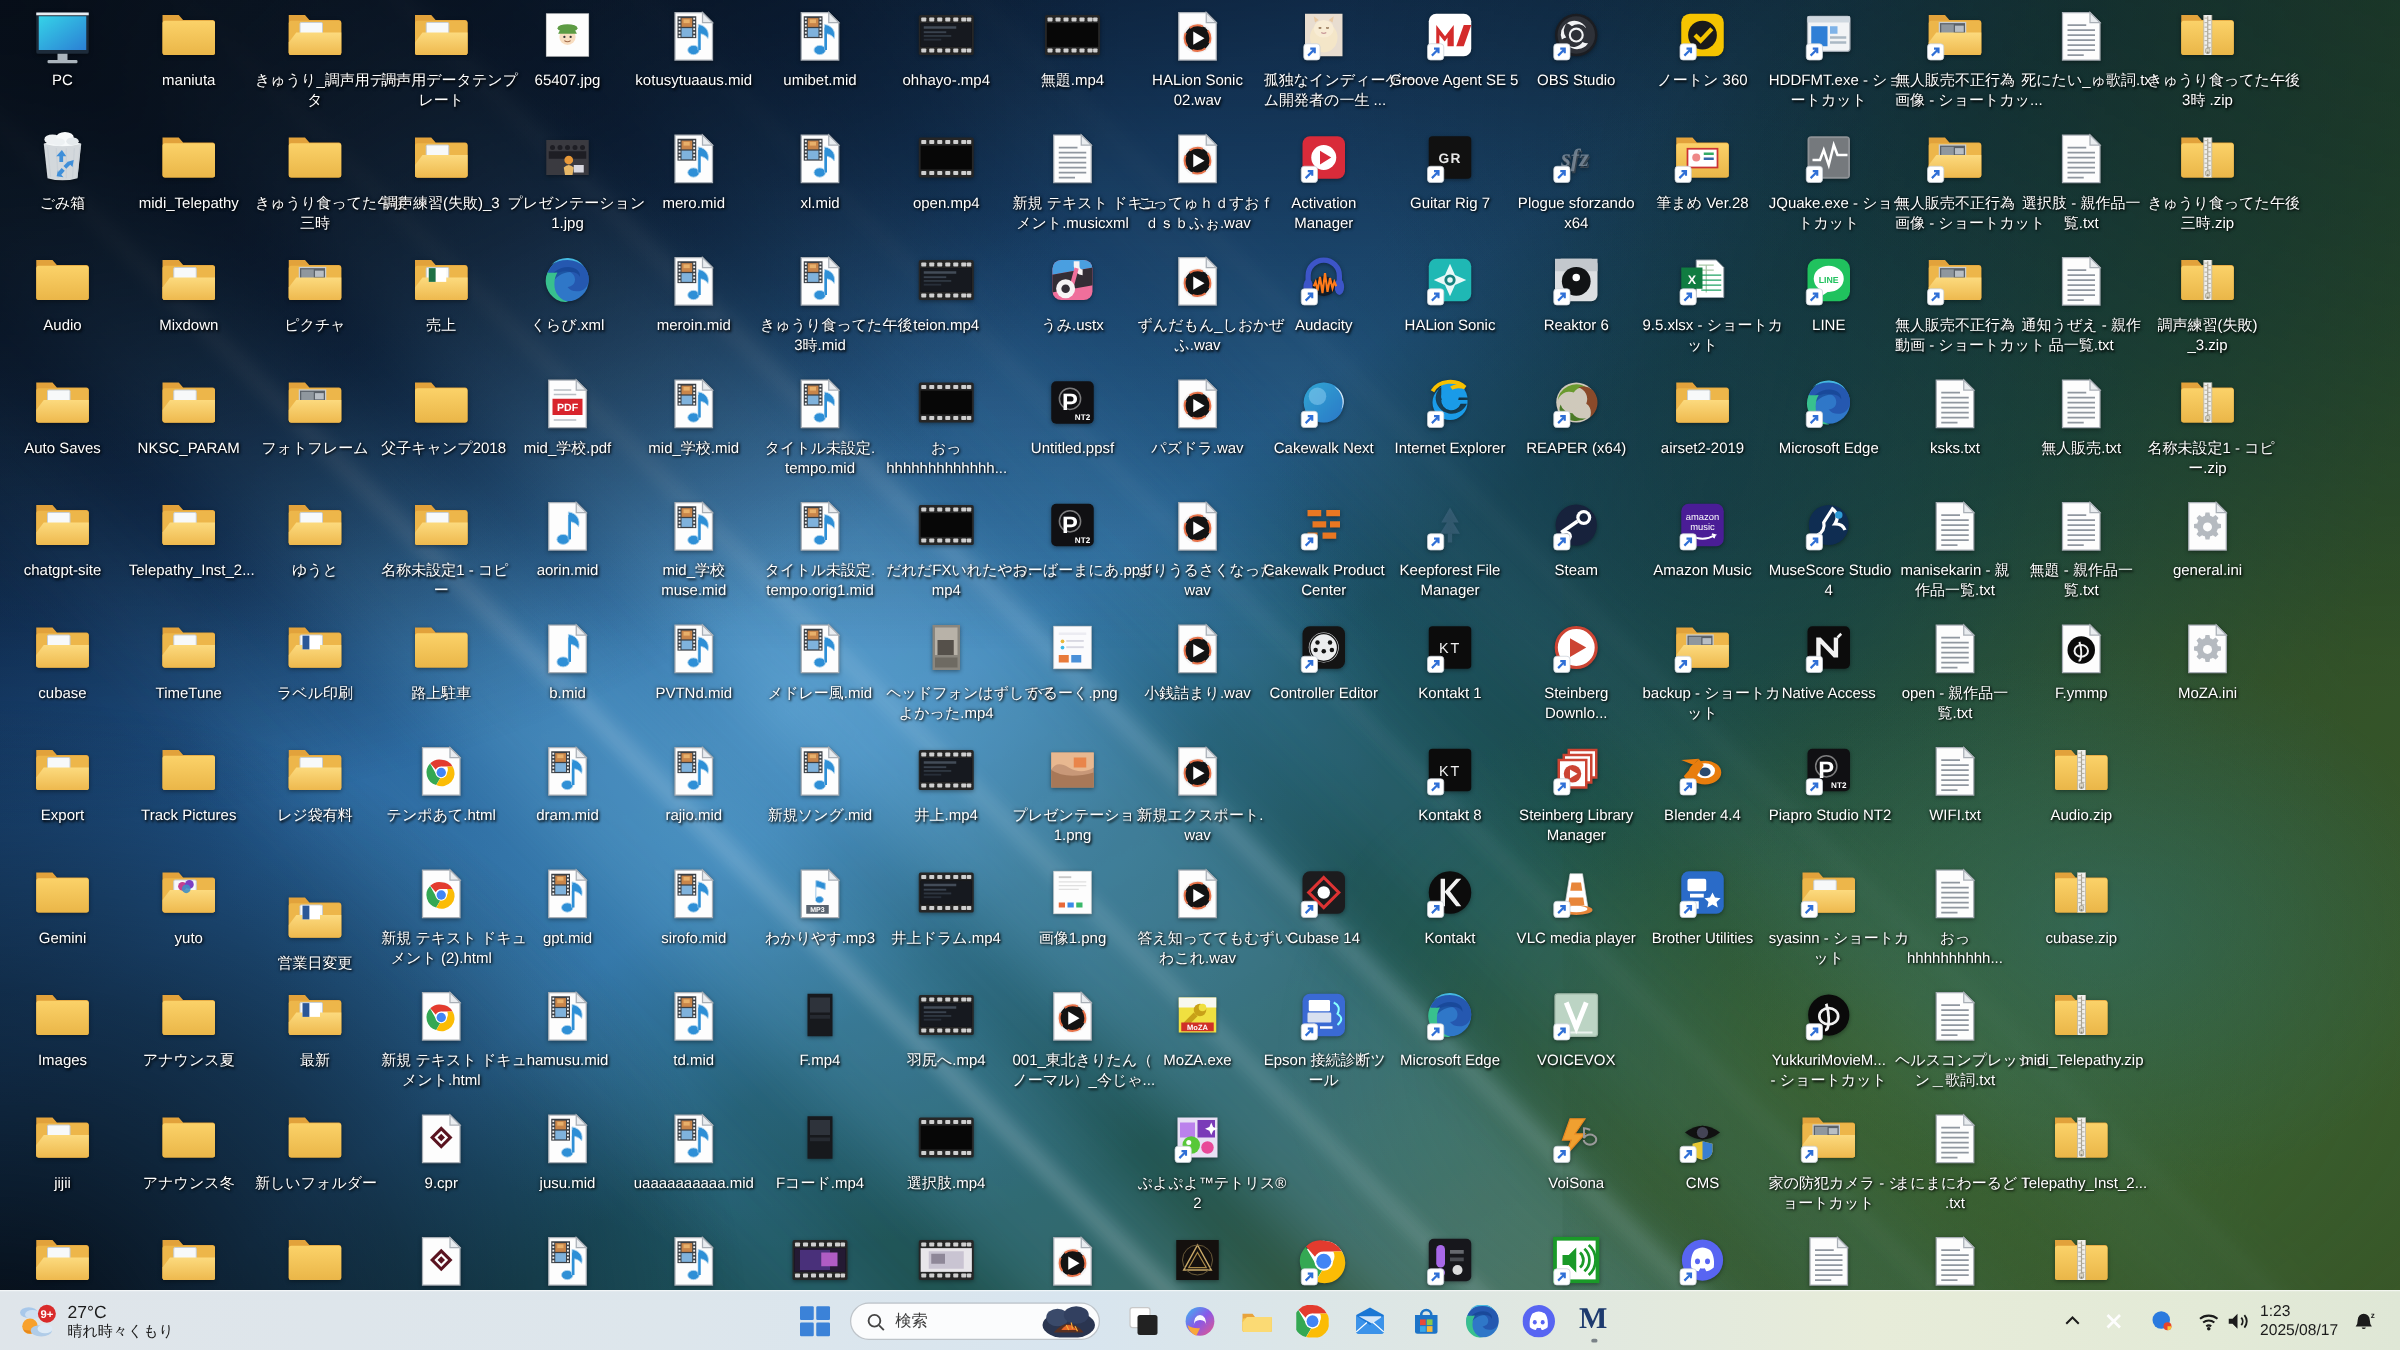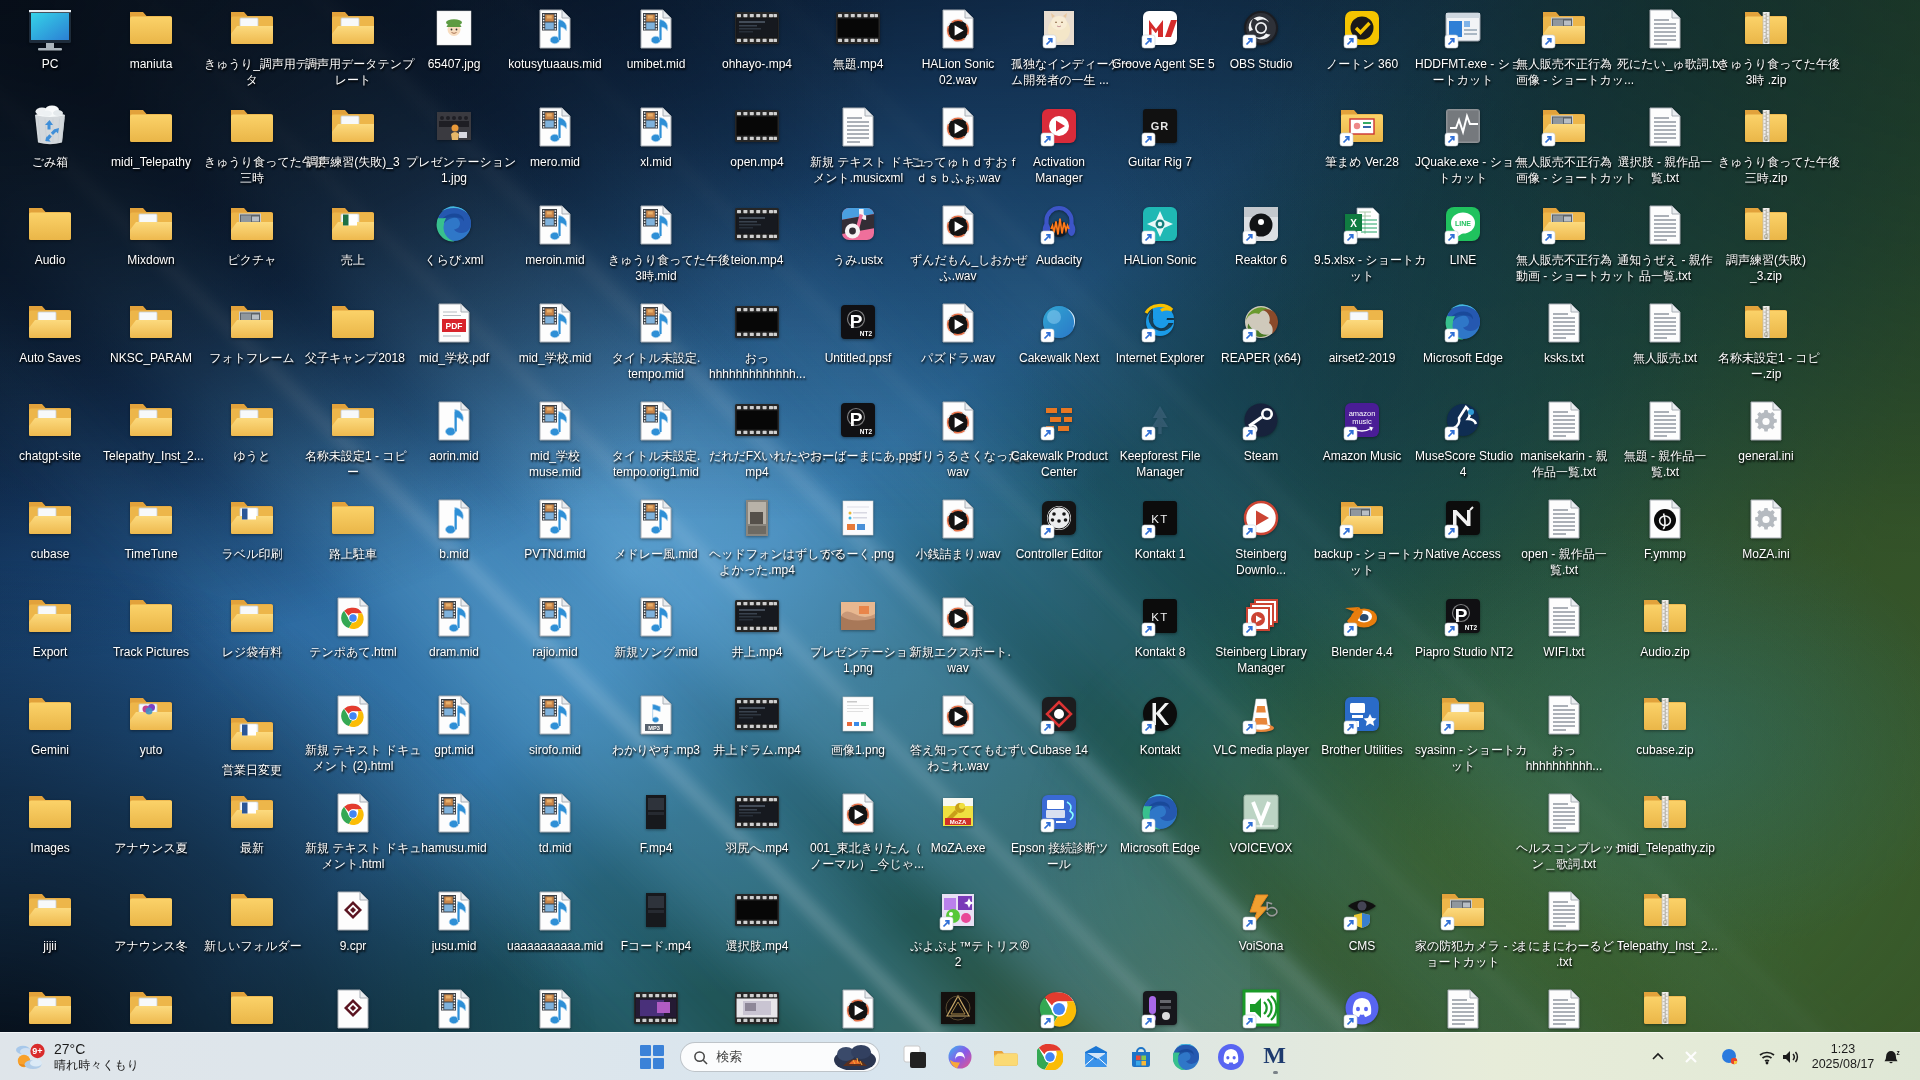--- a/index.html
+++ b/index.html
@@ -13,21 +13,21 @@
 #wtxt .wt1{font-size:14px;line-height:17px}
 #wtxt .wt2{font-size:12px;line-height:15px}
 #centericons{position:absolute;left:629px;top:0;height:48px;display:flex;align-items:center}
 .tbi{width:26px;height:26px;margin:0 9.6px;flex:0 0 auto}
 #search{width:200px;height:30px;background:rgba(255,255,255,.88);border:1px solid rgba(130,140,150,.5);border-radius:16px;display:flex;align-items:center;padding-left:12px;gap:8px;margin:0 12px 0 6px;color:#3c3c3c;font-size:13px;position:relative}
 #searchimg{position:absolute;right:2px;top:1px}
 #mapp{font-family:"Liberation Serif",serif;font-weight:bold;font-size:24px;color:#1d3a6e;margin:0 9.6px;position:relative;top:-2px}
 #mapp .dot{position:absolute;left:50%;margin-left:-2px;top:29px;width:5px;height:3px;border-radius:2px;background:#7a8288}
 #tray{position:absolute;right:0;top:0;height:48px;display:flex;align-items:center}
 
-#clock{text-align:center;color:#1b1b1b;font-size:12.5px;line-height:15px;margin-left:8px;width:70px}
+#clock{text-align:left;color:#1b1b1b;font-size:12.5px;line-height:15px;margin-left:8px;width:70px}
 </style></head>
 <body>
 <div id="desk">
 <svg id="wall" width="1920" height="1080" viewBox="0 0 1920 1080" preserveAspectRatio="none">
 <defs>
  <linearGradient id="bg1" x1="0" y1="0.05" x2="1" y2="0.75">
   <stop offset="0" stop-color="#0d1d32"></stop>
   <stop offset="0.20" stop-color="#153a66"></stop>
   <stop offset="0.35" stop-color="#245e96"></stop>
   <stop offset="0.48" stop-color="#2a6a9c"></stop>
@@ -1022,20 +1022,27 @@
       </svg>
       <div class="lbl">Activation<br>Manager</div>
     </div>
 <div class="cell" style="left:1112px;top:96px">
       <svg class="ico" viewBox="0 0 50 56">
         <use href="#guitarrig"></use>
         <use href="#sc" x="7" y="37"></use>
       </svg>
       <div class="lbl">Guitar Rig 7</div>
     </div>
+<div class="cell" style="left:1213px;top:96px">
+      <svg class="ico" viewBox="0 0 50 56">
+        <use href="#sfz"></use>
+        <use href="#sc" x="7" y="37"></use>
+      </svg>
+      <div class="lbl">Plogue sforzando<br>x64</div>
+    </div>
 <div class="cell" style="left:1314px;top:96px">
       <svg class="ico" viewBox="0 0 50 56">
         <use href="#fudemame"></use>
         <use href="#sc" x="3" y="37"></use>
       </svg>
       <div class="lbl">筆まめ Ver.28</div>
     </div>
 <div class="cell" style="left:1415px;top:96px">
       <svg class="ico" viewBox="0 0 50 56">
         <use href="#jquake"></use>
@@ -1794,20 +1801,27 @@
         <use href="#sc" x="7" y="37"></use>
       </svg>
       <div class="lbl">Microsoft Edge</div>
     </div>
 <div class="cell" style="left:1213px;top:782px">
       <svg class="ico" viewBox="0 0 50 56">
         <use href="#voicevox"></use>
         <use href="#sc" x="7" y="37"></use>
       </svg>
       <div class="lbl">VOICEVOX</div>
+    </div>
+<div class="cell" style="left:1415px;top:782px">
+      <svg class="ico" viewBox="0 0 50 56">
+        <use href="#ymm"></use>
+        <use href="#sc" x="7" y="37"></use>
+      </svg>
+      <div class="lbl">YukkuriMovieM...<br>- ショートカット</div>
     </div>
 <div class="cell" style="left:1516px;top:782px">
       <svg class="ico" viewBox="0 0 50 56">
         <use href="#txt"></use>
       </svg>
       <div class="lbl">ヘルスコンプレッショ<br>ン＿歌詞.txt</div>
     </div>
 <div class="cell" style="left:1617px;top:782px">
       <svg class="ico" viewBox="0 0 50 56">
         <use href="#zip"></use>

